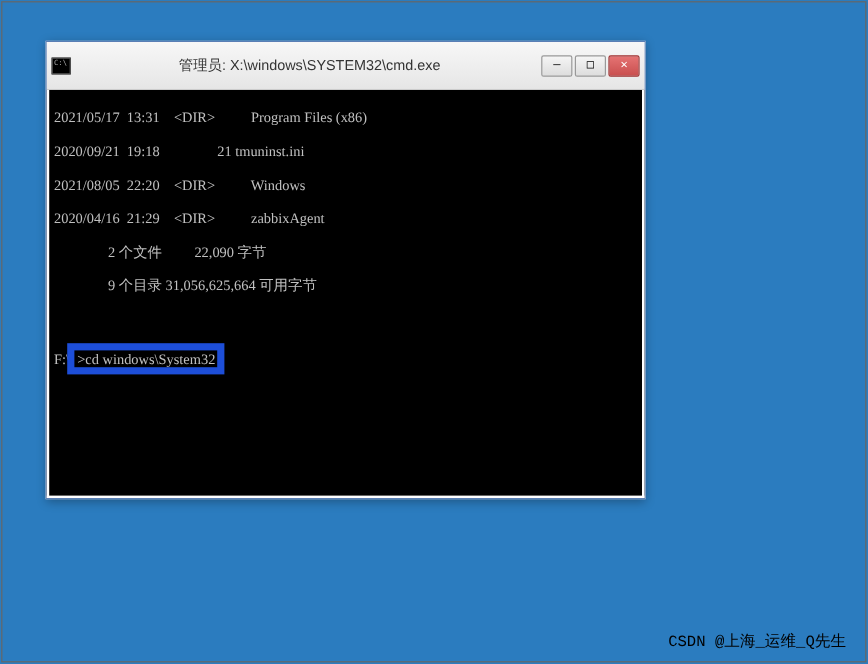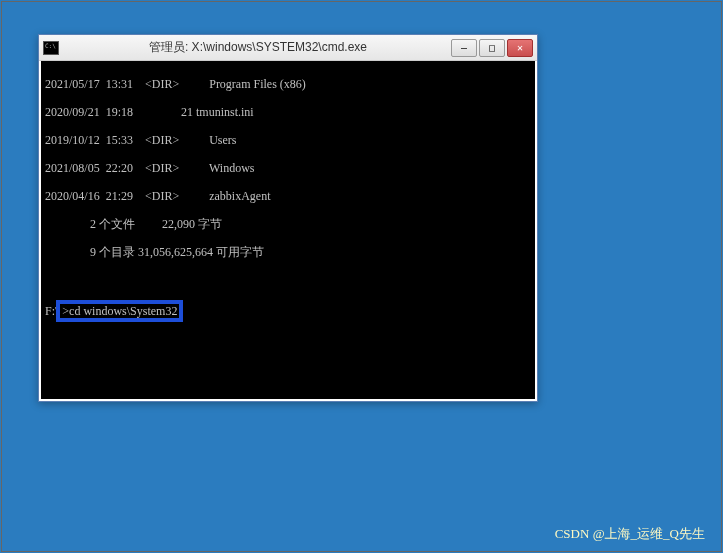--- a/index.html
+++ b/index.html
@@ -14,21 +14,21 @@
     .window {
       position: absolute;
       left: 38px;
       top: 34px;
       width: 500px;
       background: #fff;
       border: 1px solid #5a7fb5;
       box-shadow: 0 2px 8px rgba(0,0,0,0.3);
     }
     .titlebar {
-      height: 26px;
+      height: 40px;
       background: linear-gradient(to bottom, #f7f7f7, #e6e6e6);
       display: flex;
       align-items: center;
       padding: 10px 4px;
       border-bottom: 1px solid #ccc;
     }
     .titlebar-icon {
       width: 16px;
       height: 14px;
       background: #000;
@@ -80,32 +80,32 @@
       padding: 2px 4px;
       height: 340px;
       font-family: Liberation Serif, serif;
       white-space: pre;
       overflow: hidden;
       border: 2px solid #fff;
       border-top: none;
     }
     .terminal-line { display: block; }
     .hl {
-      border: 4px solid #1d4ed8;
+      border: 6px solid #1d4ed8;
       display: inline-block;
       padding: 0 2px;
       margin: -1px -2px;
     }
     .watermark {
       position: absolute;
       right: 18px;
       bottom: 10px;
-      color: #fef9c3;
+      color: #000000;
       font-size: 13px;
-      font-family: Liberation Serif, serif;
+      font-family: Liberation Mono, monospace;
     }
     .outer-border {
       position: absolute;
       left: 1px;
       top: 1px;
       right: 1px;
       bottom: 1px;
       border: 1px solid #666;
       pointer-events: none;
     }
@@ -122,21 +122,20 @@
     <div class="window-controls">
       <div class="win-btn">—</div>
       <div class="win-btn">□</div>
       <div class="win-btn close">✕</div>
     </div>
   </div>
 
   <div class="terminal">
 <span class="terminal-line">2021/05/17  13:31    &lt;DIR&gt;          Program Files (x86)</span>
 <span class="terminal-line">2020/09/21  19:18                21 tmuninst.ini</span>
-<span class="terminal-line">2019/10/12  15:33    &lt;DIR&gt;          Users</span>
 <span class="terminal-line">2021/08/05  22:20    &lt;DIR&gt;          Windows</span>
 <span class="terminal-line">2020/04/16  21:29    &lt;DIR&gt;          zabbixAgent</span>
 <span class="terminal-line">               2 个文件         22,090 字节</span>
 <span class="terminal-line">               9 个目录 31,056,625,664 可用字节</span>
 <span class="terminal-line"> </span>
 <span class="terminal-line"><span>F:\</span><span class="hl">&gt;cd windows\System32</span></span>
 <span class="terminal-line"> </span>
 
 
 

